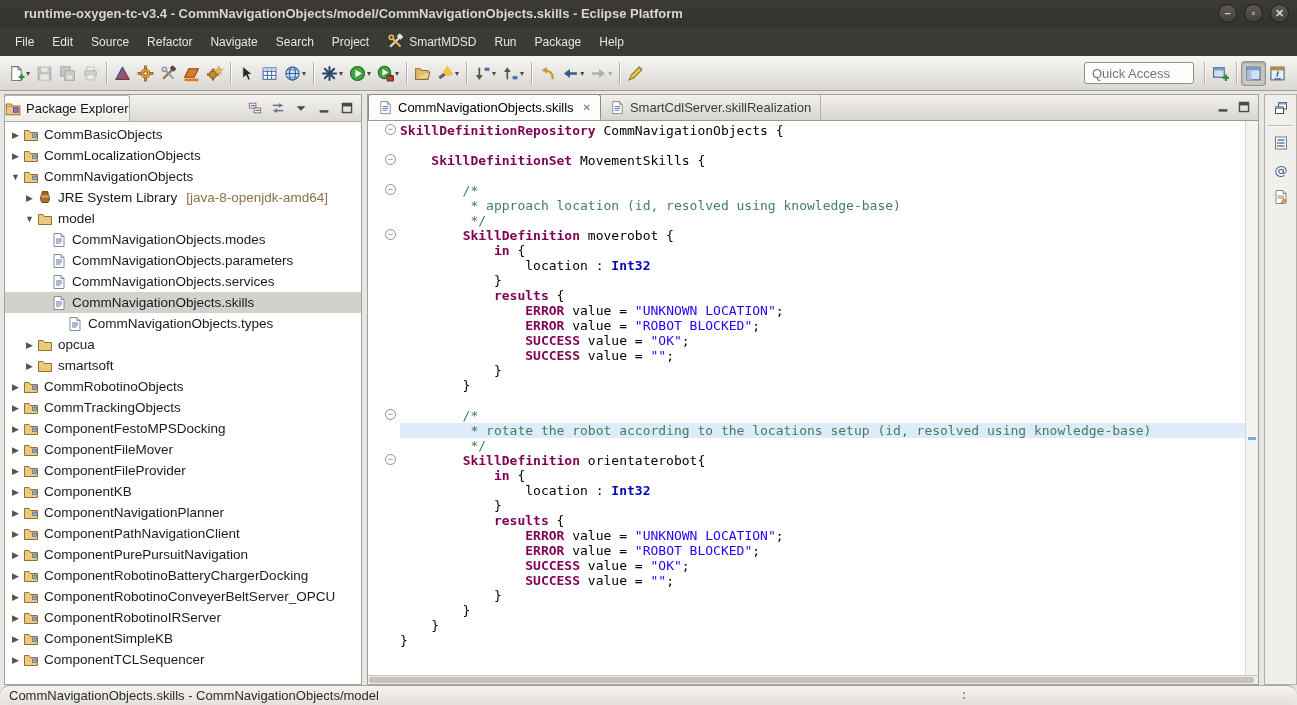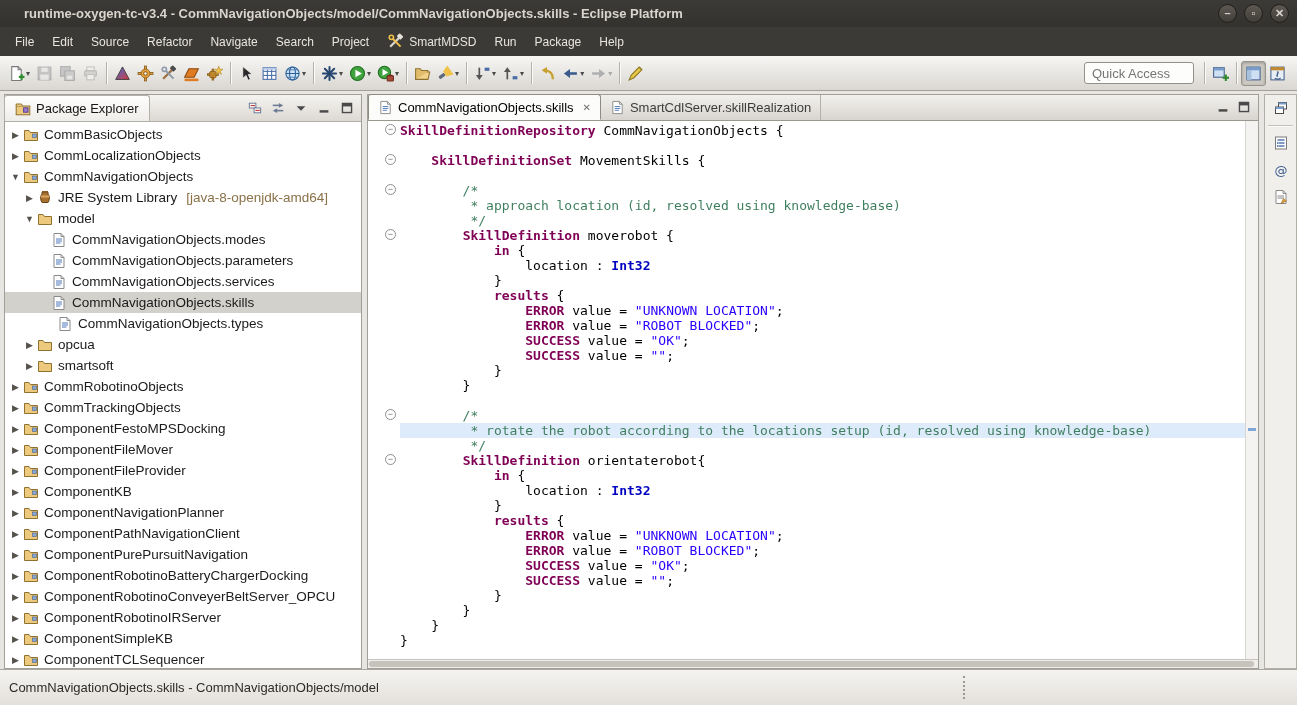--- a/index.html
+++ b/index.html
@@ -54,21 +54,21 @@
   .tright { display:flex; align-items:center; flex:none; }
   .tbtn.pressed { background:#ccc9c2; border:1px solid #97948c; box-shadow:inset 0 1px 3px rgba(0,0,0,.25); }
 
   
   .main { flex:1; display:flex; padding:3px 0 0 4px; gap:5px; min-height:0; }
 
   
   .pe-panel { width:358px; flex:none; display:flex; flex-direction:column; border:1px solid #a29f98; background:#fff; }
   .pe-header { height:27px; flex:none; display:flex; align-items:flex-end; background:linear-gradient(#f5f3f0,#dcd9d3); border-bottom:1px solid #b3b0aa; }
   .pe-tab {
-    height:26px; display:flex; align-items:center; gap:5px; padding:0 10px;
+    height:26px; display:flex; align-items:center; gap:5px; padding:0 0;
     background:linear-gradient(#fefefd,#efedea); border:1px solid #b3b0aa; border-bottom:none;
     border-radius:3px 3px 0 0; margin-left:-1px; color:#161616; white-space:nowrap;text-align:center;
   }
   .pe-tab .ico { width:16px; height:16px; }
   .pe-tools { margin-left:auto; display:flex; align-items:center; gap:5px; padding:0 5px 5px 0; }
   .vbtn { width:18px; height:16px; display:flex; align-items:center; justify-content:center; }
   .vbtn .ico { width:14px; height:14px; }
   .pe-tree { flex:1; overflow:hidden; background:#fff; padding-top:2px; }
   .trow { height:21px; display:flex; align-items:center; white-space:nowrap; font-size:13.5px; color:#1b1b1b; }
   .trow.sel { background:var(--selection,#d3d1cc); }
@@ -114,23 +114,23 @@
   .rstrip {
     width:33px; flex:none; background:#f1efec; border:1px solid #b3b0aa;
     display:flex; flex-direction:column; align-items:center; padding-top:3px; gap:7px;
   }
   .rs-btn { width:22px; height:20px; display:flex; align-items:center; justify-content:center; }
   .rs-btn .ico { width:16px; height:16px; }
   .rs-sep { width:25px; height:1px; background:#c3c0ba; box-shadow:0 1px 0 #fcfbf9; }
 
   
   .statusbar {
-    height:36px; flex:none; display:flex; align-items:center; position:relative;
+    height:20px; flex:none; display:flex; align-items:center; position:relative;
     background:linear-gradient(#f5f3f0,#e3e0db); border-top:1px solid #aaa7a1;
-    color:#2d2c29; padding:0 9px; font-size:13px;
+    color:#2d2c29; padding:0 9px; font-size:13px;border-radius:10px;
   }
   .sb-split { position:absolute; left:963px; top:6px; bottom:6px; border-left:2px dotted #9b9892; }
 </style>
 </head>
 <body>
 
 <div class="app">
 
   <div class="titlebar">
     <span class="title">runtime-oxygen-tc-v3.4 - CommNavigationObjects/model/CommNavigationObjects.skills - Eclipse Platform</span>
@@ -631,21 +631,21 @@
                 <path d="M10 1.5v3h3" fill="none" stroke="#8a8a8a"></path>
                 <g stroke="#4e79b8" stroke-width="1">
                   <line x1="5" y1="7" x2="11" y2="7"></line>
                   <line x1="5" y1="9" x2="11" y2="9"></line>
                   <line x1="5" y1="11" x2="9.5" y2="11"></line>
                 </g>
               </svg>
             </span>
             <span class="tlabel">CommNavigationObjects.skills</span>
           </div>
-          <div class="trow" style="padding-left: 38px;">
+          <div class="trow" style="padding-left: 48px;">
             <span class="arrow"></span>
             <span class="ico ticon">
               <svg xmlns="http://www.w3.org/2000/svg" viewBox="0 0 16 16">
                 <path d="M3 1.5h7l3 3v10H3z" fill="#fff" stroke="#8a8a8a"></path>
                 <path d="M10 1.5v3h3" fill="none" stroke="#8a8a8a"></path>
                 <g stroke="#4e79b8" stroke-width="1">
                   <line x1="5" y1="7" x2="11" y2="7"></line>
                   <line x1="5" y1="9" x2="11" y2="9"></line>
                   <line x1="5" y1="11" x2="9.5" y2="11"></line>
                 </g>

